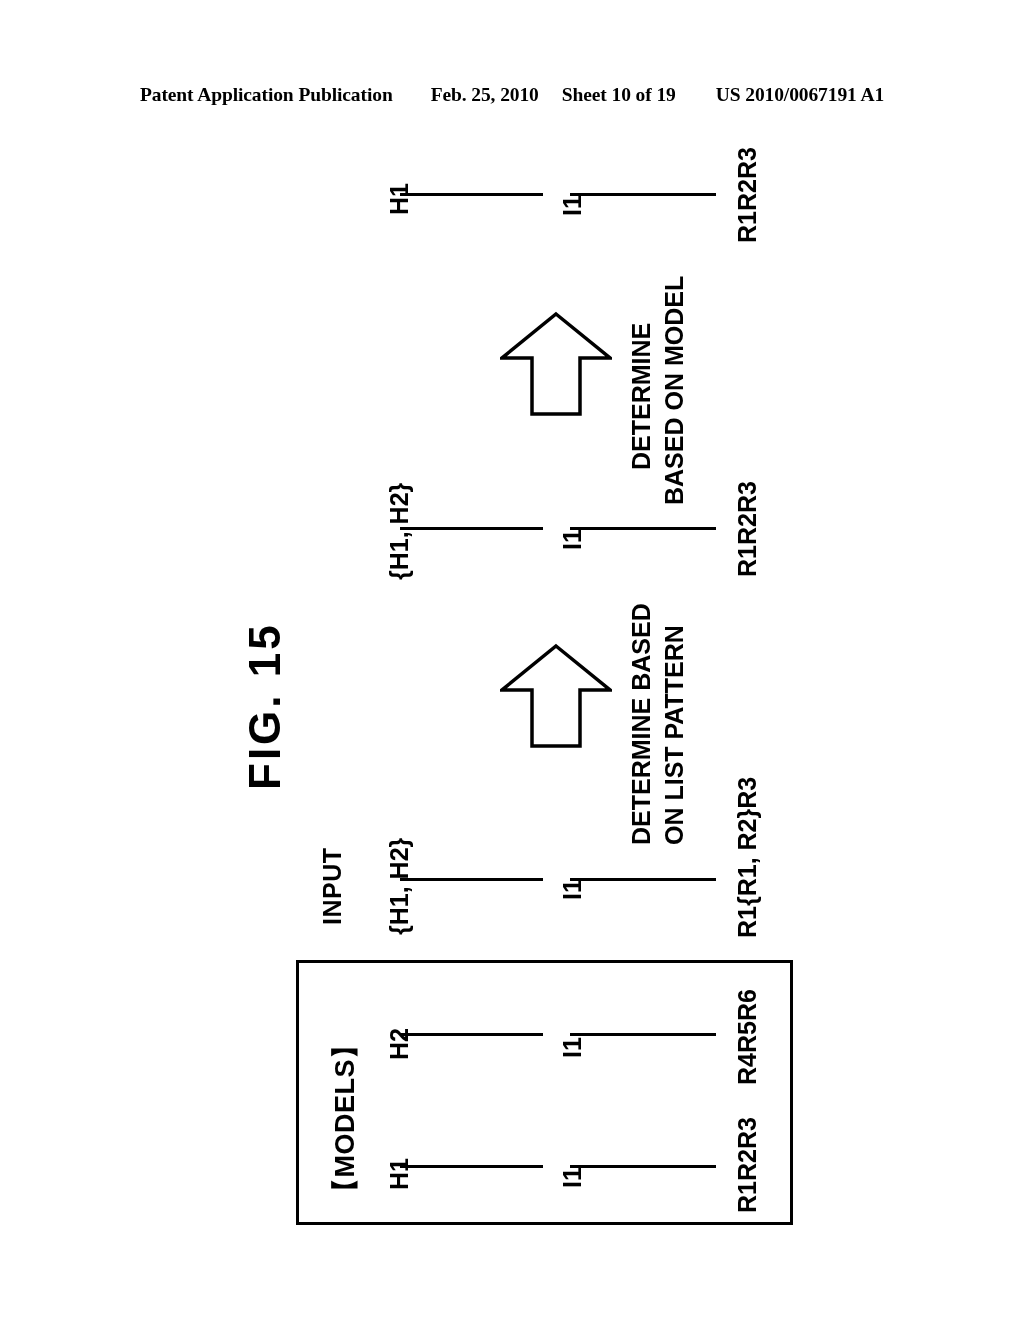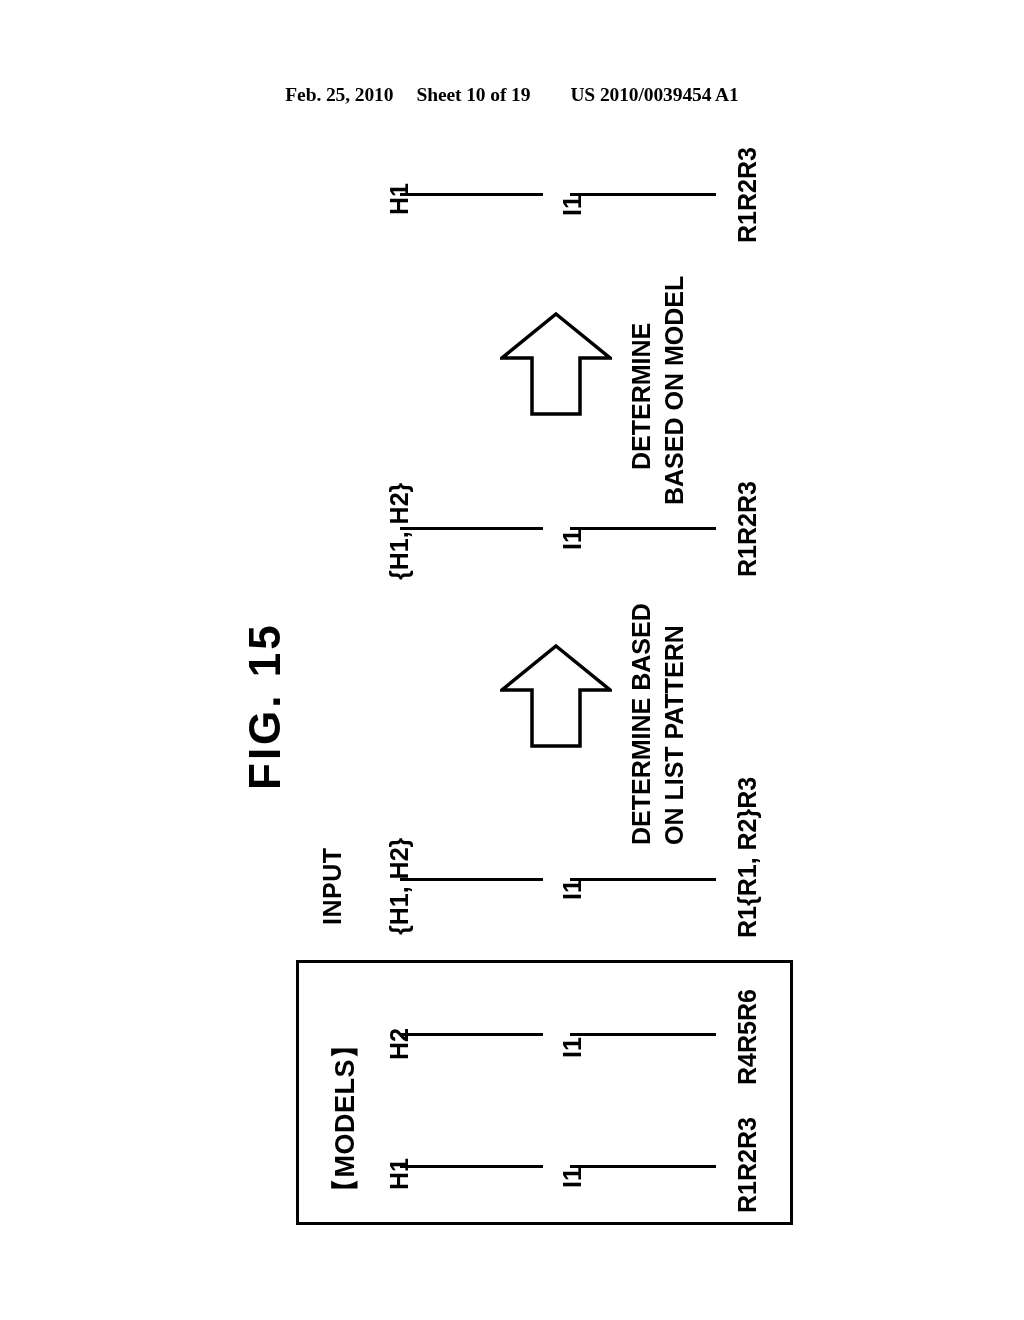--- a/index.html
+++ b/index.html
@@ -88,23 +88,24 @@
   
   .block-arrow {
     position: absolute;
   }
   .block-arrow svg { display: block; }
 </style>
 </head>
 <body>
 
 <div id="patent-header">
+  <span class="hdr-pub">Patent Application Publication</span>
   <span class="hdr-date">Feb. 25, 2010</span>
   <span class="hdr-sheet">Sheet 10 of 19</span>
-  <span class="hdr-num">US 2010/0039454 A1</span>
+  <span class="hdr-num">US 2010/0067191 A1</span>
 </div>
 
 <div id="figure">
 
   <div class="rot fig-title" style="left:240px; top:790px;">FIG. 15</div>
 
   <div id="models-box"></div>
 
   <div class="rot models-label" style="left:330px; top:1205px;">【MODELS】</div>
 

